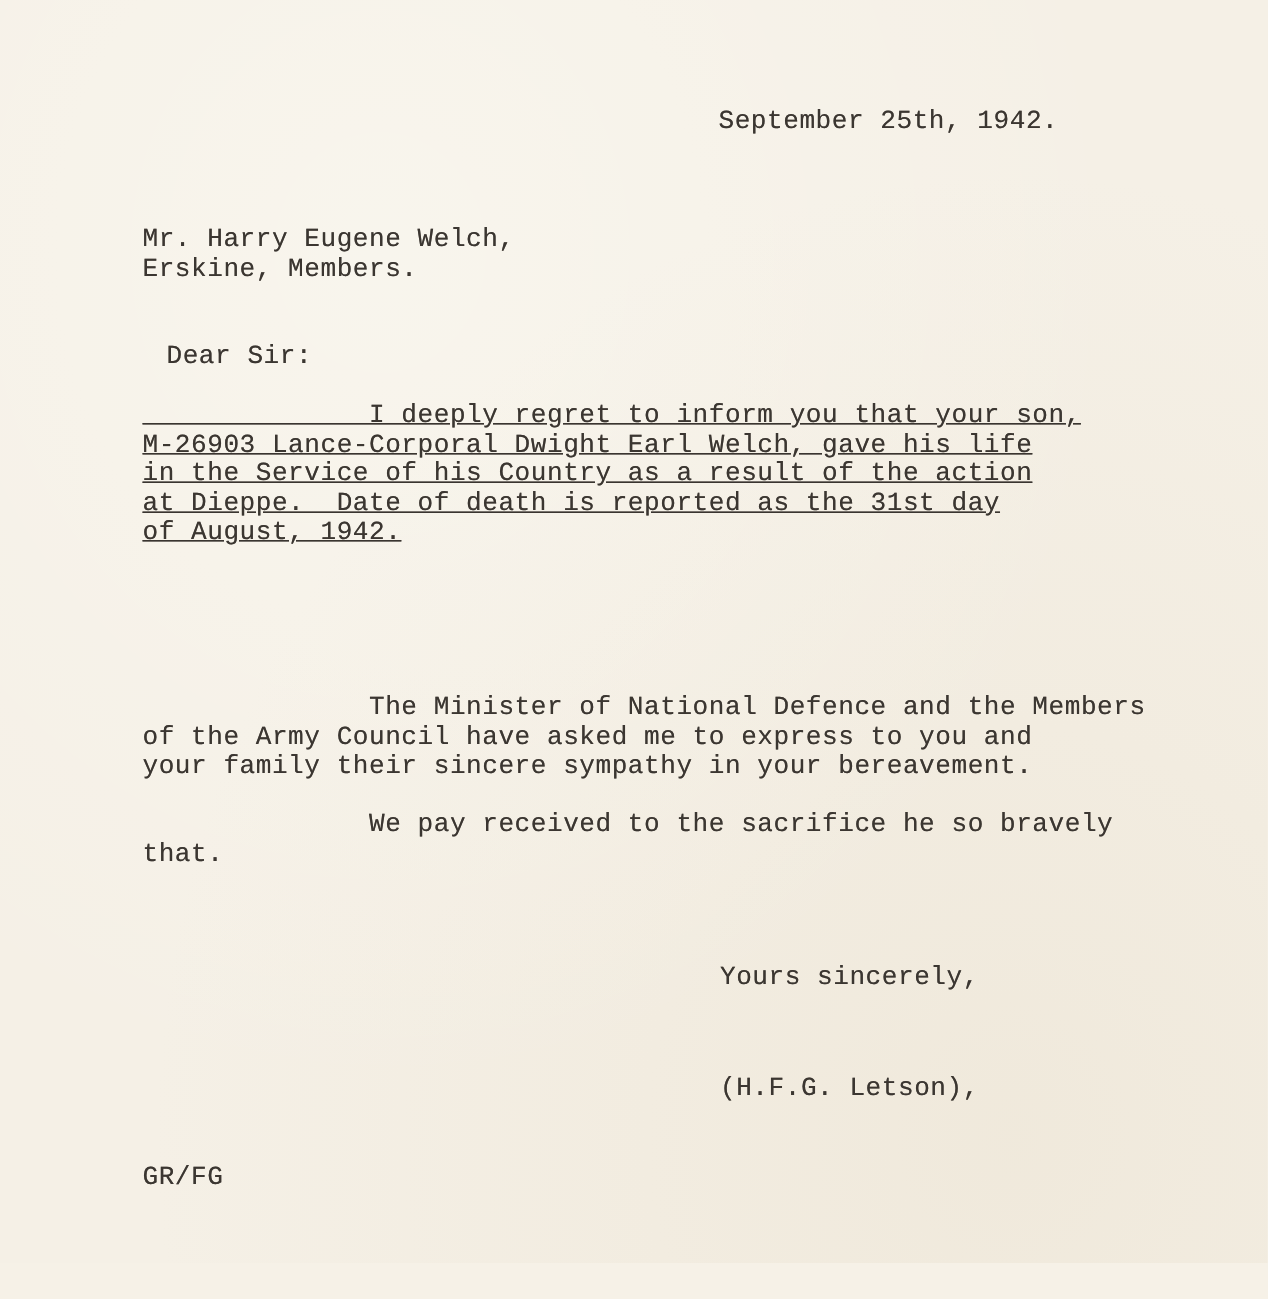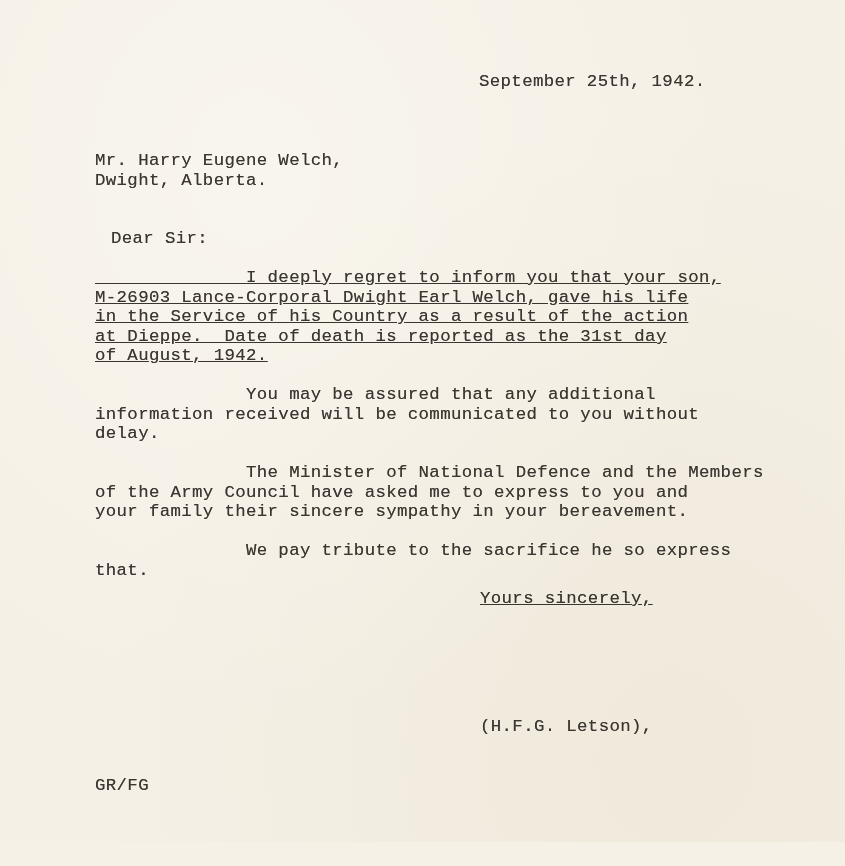--- a/index.html
+++ b/index.html
@@ -38,49 +38,44 @@
   </style>
 </head>
 <body>
 
 <div class="paper">
 
   <div class="line" style="left:479px; top:72px;">September 25th, 1942.</div>
 
   <div class="para" style="left:95px; top:151px;">
     <div class="line">Mr. Harry Eugene Welch,</div>
-    <div class="line">Dwight, Alberta.</div>
+    <div class="line">Erskine, Members.</div>
   </div>
 
   <div class="line" style="left:95px; top:229px;margin-left:16px;">Dear Sir:</div>
 
   <div class="para" style="left:95px; top:268px;text-decoration:underline;">
     <div class="line">              I deeply regret to inform you that your son,</div>
     <div class="line">M-26903 Lance-Corporal Dwight Earl Welch, gave his life</div>
     <div class="line">in the Service of his Country as a result of the action</div>
     <div class="line">at Dieppe.  Date of death is reported as the 31st day</div>
     <div class="line">of August, 1942.</div>
   </div>
 
-  <div class="para" style="left:95px; top:385px;">
-    <div class="line">              You may be assured that any additional</div>
-    <div class="line">information received will be communicated to you without</div>
-    <div class="line">delay.</div>
-  </div>
 
   <div class="para" style="left:95px; top:463px;">
     <div class="line">              The Minister of National Defence and the Members</div>
     <div class="line">of the Army Council have asked me to express to you and</div>
     <div class="line">your family their sincere sympathy in your bereavement.</div>
   </div>
 
   <div class="para" style="left:95px; top:541px;">
-    <div class="line">              We pay tribute to the sacrifice he so express</div>
+    <div class="line">              We pay received to the sacrifice he so bravely</div>
     <div class="line">that.</div>
   </div>
 
-  <div class="line" style="left:480px; top:589px;text-decoration:underline;">Yours sincerely,</div>
+  <div class="line" style="left:480px; top:643px;">Yours sincerely,</div>
 
   <div class="line" style="left:480px; top:717px;">(H.F.G. Letson),</div>
 
   <div class="line" style="left:95px; top:776px;">GR/FG</div>
 
 </div>
 
 </body></html>

